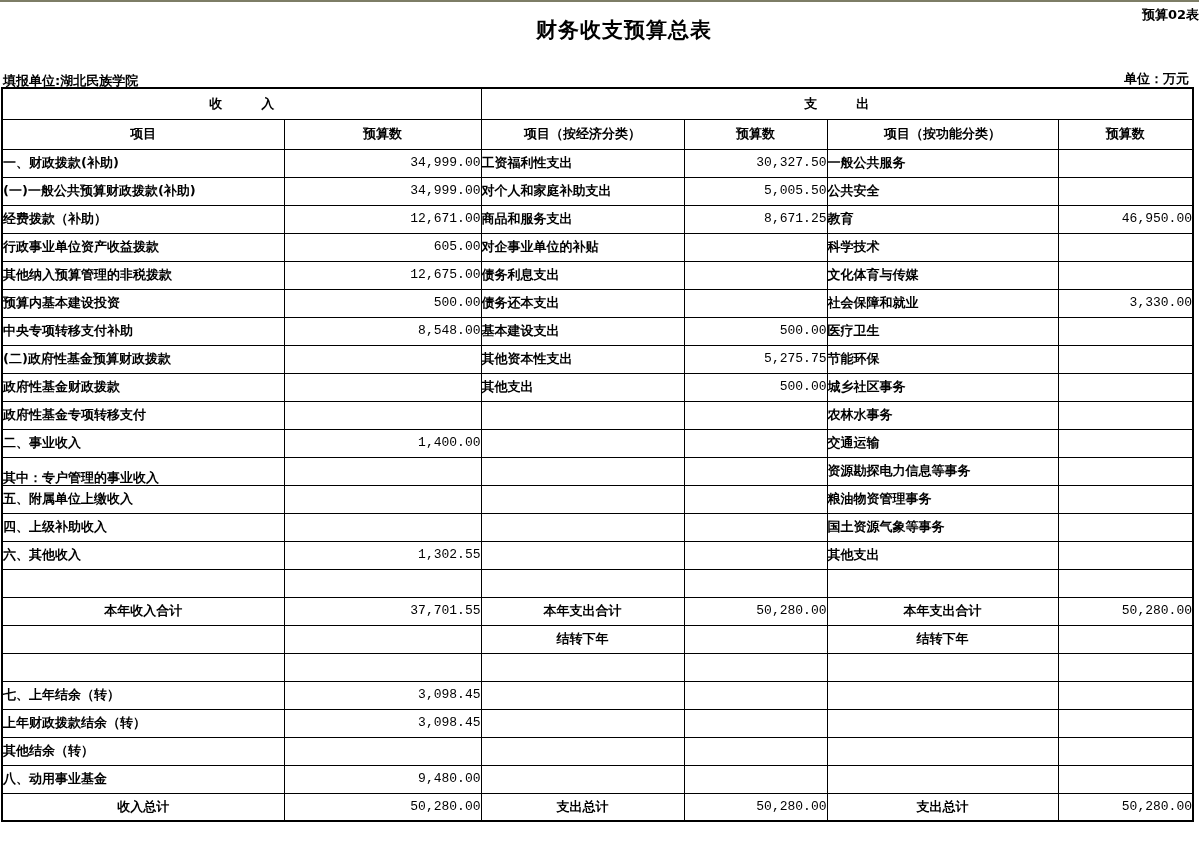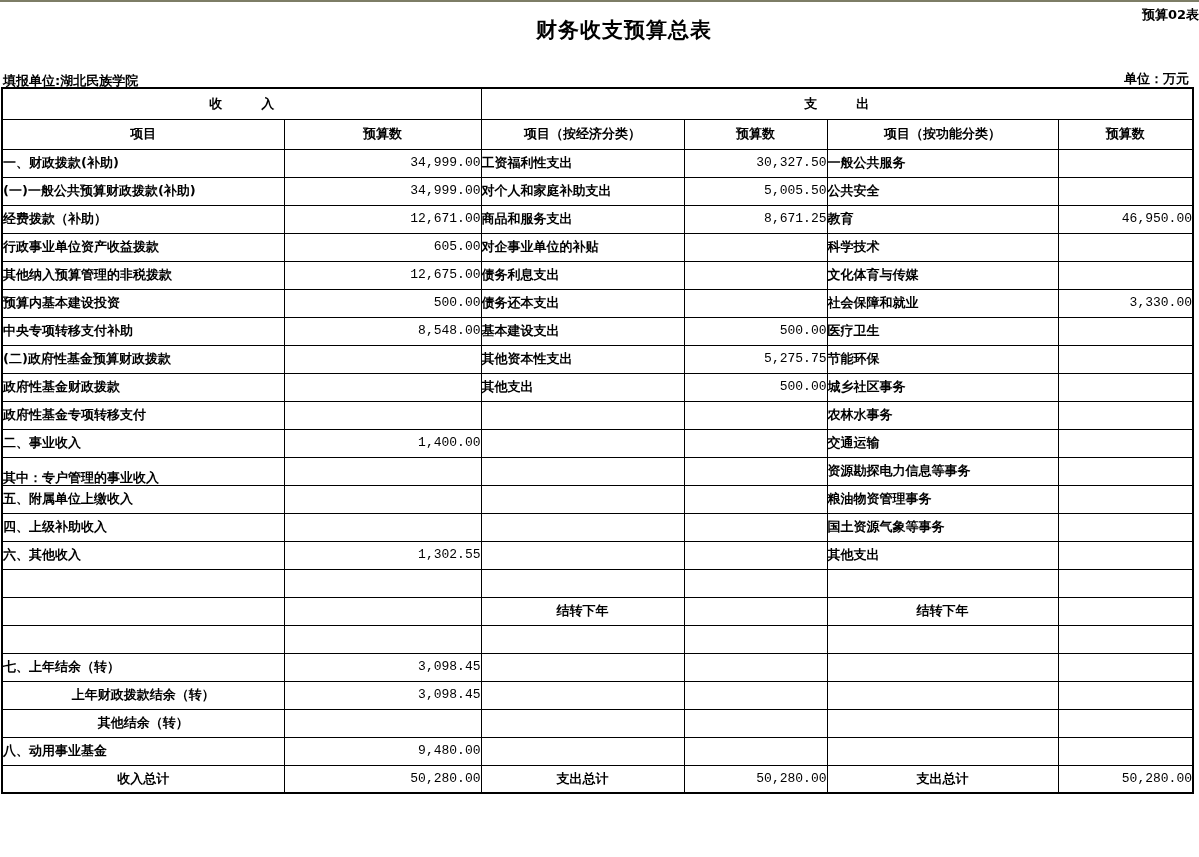--- a/index.html
+++ b/index.html
@@ -26,21 +26,21 @@
   }
   tr.sec-row{height:31px;}
   tr.colhead-row{height:30px;}
   tbody tr{height:28px;}
   th.sec{font-size:14px;font-weight:bold;text-align:center;white-space:pre;}
   th.colhead{font-weight:bold;text-align:center;}
   
   td.f-a{text-align:left;padding-left:4px;font-weight:bold;}
   td.f-b{text-align:left;padding-left:11px;font-weight:bold;}
   td.f-c{text-align:left;padding-left:29px;font-weight:bold;}
-  td.f-d{text-align:center;padding-left:50px;font-weight:bold;margin-top:28px;}
+  td.f-d{text-align:left;padding-left:50px;font-weight:bold;margin-top:28px;}
   td.f-e{text-align:center;font-weight:bold;}
   td.f-low{text-align:left;padding-left:3px;font-weight:bold;vertical-align:bottom;padding-bottom:1px;}
   td.f-n{
     text-align:right;padding-right:3px;font-weight:normal;
     font-family:"Liberation Mono","DejaVu Sans Mono",monospace;font-size:12px;
   }
 </style>
 </head>
 <body>
 
@@ -197,20 +197,28 @@
       </tr>
       <tr>
         <td class="f-a"></td>
         <td class="f-n"></td>
         <td class="f-a"></td>
         <td class="f-n"></td>
         <td class="f-a"></td>
         <td class="f-n"></td>
       </tr>
       <tr>
+        <td class="f-e">本年收入合计</td>
+        <td class="f-n">37,701.55</td>
+        <td class="f-e">本年支出合计</td>
+        <td class="f-n">50,280.00</td>
+        <td class="f-e">本年支出合计</td>
+        <td class="f-n">50,280.00</td>
+      </tr>
+      <tr>
         <td class="f-a"></td>
         <td class="f-n"></td>
         <td class="f-e">结转下年</td>
         <td class="f-n"></td>
         <td class="f-e">结转下年</td>
         <td class="f-n"></td>
       </tr>
       <tr>
         <td class="f-a"></td>
         <td class="f-n"></td>

